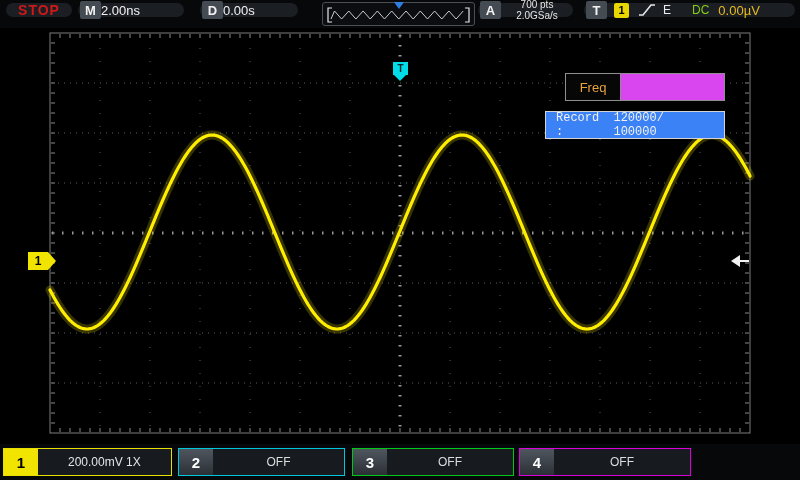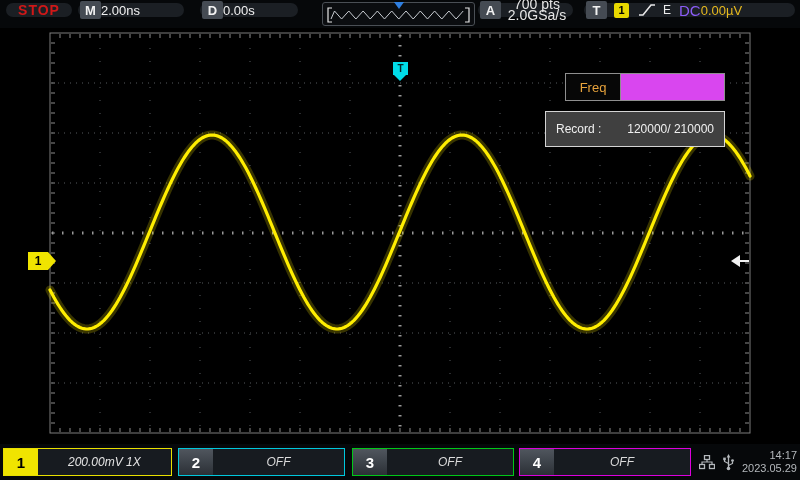--- a/index.html
+++ b/index.html
@@ -19,28 +19,28 @@
   .stop-txt{color:#d01818;font-weight:bold;font-size:14px;letter-spacing:1px;}
   .p-m{left:78px;width:106px;}
   .p-d{left:200px;width:98px;}
   .pval{flex:1;text-align:left;color:#f0f0f0;font-size:13px;}
   .p-preview{left:322px;top:2px;width:153px;height:24px;background:#0b0d10;
              border:1px solid #4a4f55;border-radius:3px;box-sizing:border-box;}
   .pv-tri{position:absolute;left:394px;top:2px;width:0;height:0;
           border-left:5px solid transparent;border-right:5px solid transparent;
           border-top:7px solid #2f7fe0;}
   .p-a{left:478px;width:95px;}
-  .acq{flex:1;text-align:center;color:#e6e6e6;font-size:14px;line-height:11px;}
+  .acq{flex:1;text-align:center;color:#e6e6e6;font-size:10px;line-height:11px;}
   .p-t{left:584px;width:211px;}
   .t-ch{width:15px;height:15px;background:#e8d800;color:#000;font-weight:bold;font-size:11px;
         display:flex;align-items:center;justify-content:center;border-radius:2px;margin-left:7px;}
   .t-slope{margin-left:9px;display:flex;align-items:center;}
   .t-type{color:#ececec;font-size:12px;margin-left:7px;}
-  .t-coup{color:#8b5cf6;font-size:15px;margin-left:8px;}
-  .t-level{color:#e6b91e;font-size:13px;}
+  .t-coup{color:#84cc16;font-size:12px;margin-left:21px;}
+  .t-level{color:#e6b91e;font-size:13px;margin-left:9px;}
   
   #screen{position:absolute;top:28px;left:0;width:800px;height:416px;background:#000;}
   #grat{position:absolute;top:0;left:0;}
   .chmark{position:absolute;left:28px;top:224px;width:20px;height:18px;background:#f0e400;
           color:#000;font-weight:bold;font-size:12px;display:flex;align-items:center;
           justify-content:center;}
   .chmark::after{content:"";position:absolute;left:20px;top:0;width:0;height:0;
           border-top:9px solid transparent;border-bottom:9px solid transparent;
           border-left:8px solid #f0e400;}
   .tmark{position:absolute;left:393px;top:34px;width:15px;height:13px;background:#00dce8;
@@ -54,37 +54,37 @@
          border-right:9px solid #f2f2f2;}
   .trigarrow::after{content:"";position:absolute;left:9px;top:-1px;width:9px;height:2px;
          background:#f2f2f2;}
   .freqbox{position:absolute;left:565px;top:45px;width:160px;height:28px;
          border:1px solid #8f8f8f;background:#d946ef;display:flex;align-items:stretch;
          box-sizing:border-box;}
   .freqbox .lbl{width:54px;display:flex;align-items:center;justify-content:center;
          color:#e8a33c;font-size:13px;border-right:1px solid #8f8f8f;background:#070707;}
   .freqbox .val{flex:1;display:flex;align-items:center;justify-content:center;
          color:#f4f4f4;font-size:13px;}
-  .recbox{position:absolute;left:545px;top:83px;width:180px;height:36px;
-         border:1px solid #d4d4d4;background:#404040;display:flex;align-items:center;
+  .recbox{position:absolute;left:545px;top:83px;width:180px;height:28px;
+         border:1px solid #d4d4d4;background:#3b82f6;display:flex;align-items:center;
          justify-content:space-between;padding:0 10px;box-sizing:border-box;
-         color:#f0f0f0;font-size:12px;}
+         color:#f0f0f0;font-size:12px;font-family:Liberation Mono, monospace;}
   
   #bottombar{position:absolute;top:444px;left:0;width:800px;height:36px;background:#06080a;}
   .chpanel{position:absolute;top:4px;height:28px;background:#171b20;display:flex;
          align-items:center;box-sizing:border-box;}
   .ch1{left:3px;width:169px;border:1px solid #e8e000;}
   .ch2{left:178px;width:167px;border:1px solid #00c8dc;}
   .ch3{left:352px;width:162px;border:1px solid #00c818;}
   .ch4{left:519px;width:172px;border:1px solid #dc00dc;}
   .chbadge{width:34px;height:100%;display:flex;align-items:center;justify-content:center;
          font-weight:bold;font-size:15px;flex:0 0 auto;}
   .ch1 .chbadge{background:#f0e400;color:#000;}
   .off .chbadge{background:linear-gradient(#50565e,#2b3036);color:#fff;}
-  .chinfo{flex:1;text-align:center;color:#dcdcdc;font-size:12px;font-style:italic;}
+  .chinfo{flex:1;text-align:center;color:#dcdcdc;font-size:12px;}
   .ch1 .chcontent{flex:1;display:flex;align-items:center;gap:6px;margin-left:9px;}
   .ch1 .chinfo{flex:0 0 auto;text-align:left;color:#e4e4e4;}
   .dcicon{width:15px;flex:0 0 auto;}
   .dcicon .s{height:2px;background:#cfcfcf;margin-bottom:3px;}
   .dcicon .d{height:2px;background:repeating-linear-gradient(90deg,#cfcfcf 0 2.5px,transparent 2.5px 5px);}
   .status{position:absolute;right:3px;top:4px;height:28px;display:flex;align-items:center;
          gap:7px;}
   .datetime{text-align:right;font-size:11px;line-height:13px;color:#b4b8bc;}
 </style>
 </head>
@@ -374,21 +374,21 @@
       <path d="M50,262.0L52,265.8L54,269.5L56,273.0L58,276.4L60,279.5L62,282.5L64,285.2L66,287.8L68,290.1L70,292.3L72,294.2L74,295.9L76,297.3L78,298.5L80,299.5L82,300.2L84,300.7L86,301.0L88,301.0L90,300.7L92,300.2L94,299.5L96,298.5L98,297.3L100,295.9L102,294.2L104,292.3L106,290.1L108,287.8L110,285.2L112,282.5L114,279.5L116,276.4L118,273.0L120,269.5L122,265.8L124,262.0L126,258.0L128,253.9L130,249.7L132,245.3L134,240.8L136,236.3L138,231.6L140,226.9L142,222.2L144,217.4L146,212.5L148,207.7L150,202.8L152,197.9L154,193.1L156,188.2L158,183.4L160,178.7L162,174.0L164,169.4L166,164.9L168,160.5L170,156.2L172,152.0L174,148.0L176,144.1L178,140.3L180,136.7L182,133.3L184,130.0L186,127.0L188,124.1L190,121.5L192,119.0L194,116.8L196,114.7L198,112.9L200,111.4L202,110.0L204,109.0L206,108.1L208,107.5L210,107.1L212,107.0L214,107.1L216,107.5L218,108.1L220,109.0L222,110.0L224,111.4L226,112.9L228,114.7L230,116.8L232,119.0L234,121.5L236,124.1L238,127.0L240,130.0L242,133.3L244,136.7L246,140.3L248,144.1L250,148.0L252,152.0L254,156.2L256,160.5L258,164.9L260,169.4L262,174.0L264,178.7L266,183.4L268,188.2L270,193.1L272,197.9L274,202.8L276,207.7L278,212.5L280,217.4L282,222.2L284,226.9L286,231.6L288,236.3L290,240.8L292,245.3L294,249.7L296,253.9L298,258.0L300,262.0L302,265.8L304,269.5L306,273.0L308,276.4L310,279.5L312,282.5L314,285.2L316,287.8L318,290.1L320,292.3L322,294.2L324,295.9L326,297.3L328,298.5L330,299.5L332,300.2L334,300.7L336,301.0L338,301.0L340,300.7L342,300.2L344,299.5L346,298.5L348,297.3L350,295.9L352,294.2L354,292.3L356,290.1L358,287.8L360,285.2L362,282.5L364,279.5L366,276.4L368,273.0L370,269.5L372,265.8L374,262.0L376,258.0L378,253.9L380,249.7L382,245.3L384,240.8L386,236.3L388,231.6L390,226.9L392,222.2L394,217.4L396,212.5L398,207.7L400,202.8L402,197.9L404,193.1L406,188.2L408,183.4L410,178.7L412,174.0L414,169.4L416,164.9L418,160.5L420,156.2L422,152.0L424,148.0L426,144.1L428,140.3L430,136.7L432,133.3L434,130.0L436,127.0L438,124.1L440,121.5L442,119.0L444,116.8L446,114.7L448,112.9L450,111.4L452,110.0L454,109.0L456,108.1L458,107.5L460,107.1L462,107.0L464,107.1L466,107.5L468,108.1L470,109.0L472,110.0L474,111.4L476,112.9L478,114.7L480,116.8L482,119.0L484,121.5L486,124.1L488,127.0L490,130.0L492,133.3L494,136.7L496,140.3L498,144.1L500,148.0L502,152.0L504,156.2L506,160.5L508,164.9L510,169.4L512,174.0L514,178.7L516,183.4L518,188.2L520,193.1L522,197.9L524,202.8L526,207.7L528,212.5L530,217.4L532,222.2L534,226.9L536,231.6L538,236.3L540,240.8L542,245.3L544,249.7L546,253.9L548,258.0L550,262.0L552,265.8L554,269.5L556,273.0L558,276.4L560,279.5L562,282.5L564,285.2L566,287.8L568,290.1L570,292.3L572,294.2L574,295.9L576,297.3L578,298.5L580,299.5L582,300.2L584,300.7L586,301.0L588,301.0L590,300.7L592,300.2L594,299.5L596,298.5L598,297.3L600,295.9L602,294.2L604,292.3L606,290.1L608,287.8L610,285.2L612,282.5L614,279.5L616,276.4L618,273.0L620,269.5L622,265.8L624,262.0L626,258.0L628,253.9L630,249.7L632,245.3L634,240.8L636,236.3L638,231.6L640,226.9L642,222.2L644,217.4L646,212.5L648,207.7L650,202.8L652,197.9L654,193.1L656,188.2L658,183.4L660,178.7L662,174.0L664,169.4L666,164.9L668,160.5L670,156.2L672,152.0L674,148.0L676,144.1L678,140.3L680,136.7L682,133.3L684,130.0L686,127.0L688,124.1L690,121.5L692,119.0L694,116.8L696,114.7L698,112.9L700,111.4L702,110.0L704,109.0L706,108.1L708,107.5L710,107.1L712,107.0L714,107.1L716,107.5L718,108.1L720,109.0L722,110.0L724,111.4L726,112.9L728,114.7L730,116.8L732,119.0L734,121.5L736,124.1L738,127.0L740,130.0L742,133.3L744,136.7L746,140.3L748,144.1L750,148.0" fill="none" stroke="#ffee00" stroke-width="3.2" stroke-linejoin="round" stroke-linecap="round"></path>
     </svg>
   <div class="chmark">1</div>
   <div class="tmark">T</div>
   <div class="trigarrow"></div>
   <div class="freqbox">
     <span class="lbl">Freq</span>
   </div>
   <div class="recbox">
     <span>Record :</span>
-    <span>120000/ 210000</span>
+    <span>120000/ 100000</span>
   </div>
 </div>
 
 <div id="bottombar">
   <div class="chpanel ch1">
     <span class="chbadge">1</span>
     <span class="chcontent">
       <span class="dcicon"><span class="s"></span><span class="d"></span></span>
       <span class="chinfo">200.00mV 1X</span>
     </span>
@@ -398,34 +398,13 @@
     <span class="chinfo">OFF</span>
   </div>
   <div class="chpanel ch3 off">
     <span class="chbadge">3</span>
     <span class="chinfo">OFF</span>
   </div>
   <div class="chpanel ch4 off">
     <span class="chbadge">4</span>
     <span class="chinfo">OFF</span>
   </div>
-  <div class="status">
-    <svg width="16" height="15" viewBox="0 0 16 15">
-      <rect x="5.5" y="0.5" width="5" height="4" fill="none" stroke="#b4b8bc" stroke-width="1.3"></rect>
-      <rect x="0.5" y="9.5" width="5" height="4" fill="none" stroke="#b4b8bc" stroke-width="1.3"></rect>
-      <rect x="10.5" y="9.5" width="5" height="4" fill="none" stroke="#b4b8bc" stroke-width="1.3"></rect>
-      <path d="M8,4.5 V7 M3,9.5 V7 H13 V9.5" fill="none" stroke="#b4b8bc" stroke-width="1.2"></path>
-    </svg>
-    <svg width="13" height="17" viewBox="0 0 13 17">
-      <line x1="6.5" y1="3" x2="6.5" y2="14" stroke="#b4b8bc" stroke-width="1.3"></line>
-      <path d="M6.5,0 L4.6,3.4 H8.4 Z" fill="#b4b8bc"></path>
-      <circle cx="6.5" cy="14.5" r="1.8" fill="#b4b8bc"></circle>
-      <path d="M6.5,9.5 L2.5,7.5 V5.5" fill="none" stroke="#b4b8bc" stroke-width="1.2"></path>
-      <rect x="1.2" y="3.6" width="2.6" height="2.6" fill="#b4b8bc"></rect>
-      <path d="M6.5,11.5 L10.5,9.5 V7.8" fill="none" stroke="#b4b8bc" stroke-width="1.2"></path>
-      <circle cx="10.5" cy="6.6" r="1.4" fill="#b4b8bc"></circle>
-    </svg>
-    <div class="datetime">
-      <div>14:17</div>
-      <div>2023.05.29</div>
-    </div>
-  </div>
 </div>
 
 </body></html>

